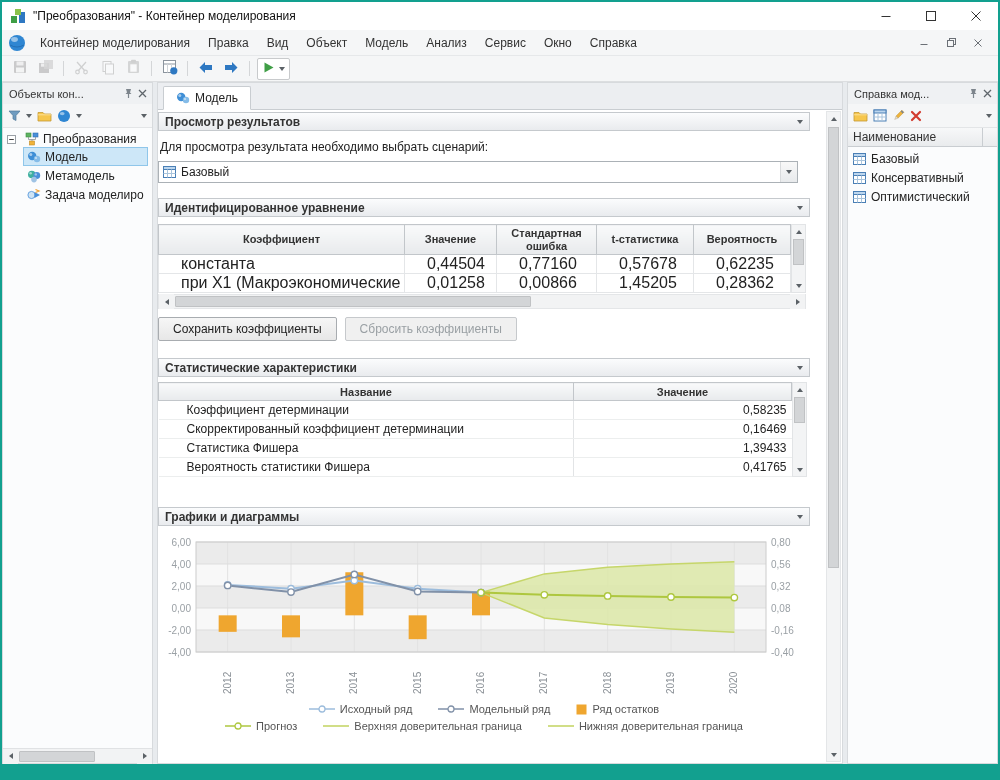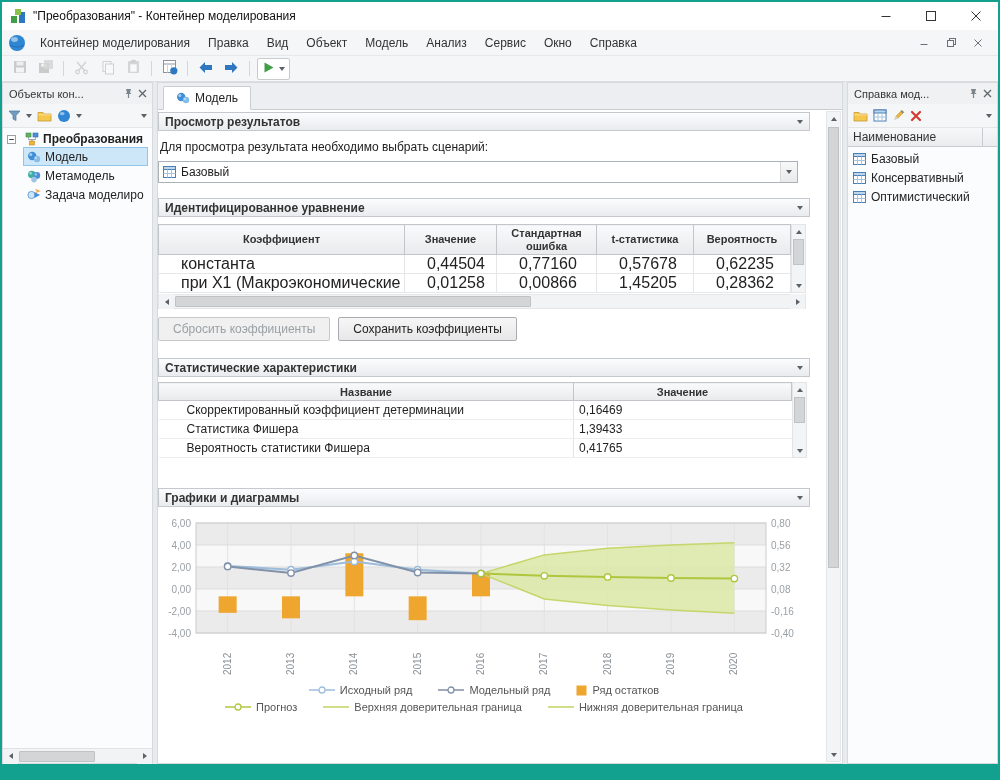--- a/index.html
+++ b/index.html
@@ -31,21 +31,21 @@
 
 .main-row{flex:1;display:flex;min-height:0;background:#f97316}
 .splitter{width:4px;background:#e8ebee}
 .side-panel{width:151px;background:#fafbfc;display:flex;flex-direction:column;border:1px solid #d7dadd}
 .panel-head{height:21px;display:flex;align-items:center;gap:5px;padding:0 5px 0 6px;font-size:11px;color:#333;background:#eff1f3;flex:0 0 auto}
 .ph-title{flex:1;overflow:hidden;white-space:nowrap}
 .ph-icon{display:flex;align-items:center}
 .panel-toolbar{height:24px;display:flex;align-items:center;gap:5px;padding:0 5px;border-bottom:1px solid #e3e5e7;background:#f5f6f7;flex:0 0 auto}
 .pt-spacer{flex:1}
 .tree{flex:1;background:#fbfcfd;padding-top:3px;font-size:12px;overflow:hidden}
-.tree-root{display:flex;align-items:center;gap:4px;padding:1px 4px;font-weight:bold}
+.tree-root{display:flex;align-items:center;gap:4px;padding:1px 4px;font-weight:normal}
 .tree-item{display:flex;align-items:center;gap:4px;height:19px;margin-left:20px;margin-right:4px;padding:0 3px;border:1px solid transparent}
 .tree-item.selected{background:var(--c-selection,#cde7f8);border-color:var(--c-selection_border,#8fc6ea)}
 .ticon{display:flex;align-items:center}
 .tlabel{white-space:nowrap;overflow:hidden}
 
 .hscroll{height:15px;background:#f2f3f4;border-top:1px solid #e0e2e4;display:flex;align-items:center;flex:0 0 auto}
 .sb-btn{width:15px;height:15px;display:flex;align-items:center;justify-content:center;background:#f2f3f4;flex:0 0 auto}
 .htrack{flex:1;position:relative;height:11px;margin:0 1px}
 .hthumb{position:absolute;top:0;height:11px;background:#d3d5d7;border:1px solid #c0c2c4;border-radius:1px}
 .mini-vscroll{width:15px;margin-left:1px;position:relative;background:#f3f4f5;border:1px solid #e2e4e6;flex:0 0 auto}
@@ -75,21 +75,21 @@
 .eq-box{width:632px;height:20px;border:1px solid #8f989f;background:#fff;display:flex;align-items:center;padding:0 6px;font-weight:bold;font-size:12px;margin-bottom:2px}
 table{border-collapse:collapse;table-layout:fixed;background:#fff}
 #coeff-table{width:632px}
 #coeff-table th{background:linear-gradient(#f9fafb,#e8eaec);border:1px solid #c2c6ca;font-weight:bold;font-size:11px;height:30px;line-height:13px;color:#333;text-align:center;padding:0 3px;overflow:hidden}
 #coeff-table th:nth-child(1){width:246px}
 #coeff-table th:nth-child(2){width:92px}
 #coeff-table th:nth-child(3){width:100px}
 #coeff-table th:nth-child(4){width:97px}
 #coeff-table th:nth-child(5){width:97px}
 #coeff-table td{border:1px solid #e4e6e8;font-size:16px;padding:0 22px;height:17px;white-space:nowrap;overflow:hidden}
-td.num{}
+td.num{text-align:right}
 .coeff-hscroll{width:648px;height:15px;margin-top:1px;display:flex;align-items:center;background:#f2f3f4;border:1px solid #e4e6e8}
 .buttons-row{margin-top:8px;display:flex;gap:8px}
 .btn{height:24px;padding:0 14px;background:linear-gradient(#f6f6f6,#e7e7e7);border:1px solid #a8acb0;font-size:12px;color:#222;display:inline-flex;align-items:center;border-radius:2px}
 .btn.disabled{color:#9aa0a4;border-color:#c6c9cc;background:#f0f0f0}
 #stats-table{width:633px}
 #stats-table th{background:linear-gradient(#f9fafb,#e8eaec);border:1px solid #c2c6ca;font-weight:bold;font-size:11px;height:18px;color:#333;text-align:center;padding:0 12px}
 #stats-table th:nth-child(1){width:415px}
 #stats-table th:nth-child(2){width:218px}
 #stats-table td{font-size:12px;height:19px;padding:0 5px;border-bottom:1px solid #eceeee;white-space:nowrap;overflow:hidden}
 #stats-table td.sname{padding-left:28px;border-right:1px solid #e2e4e6}
@@ -447,40 +447,44 @@
                 <span class="tri-left"></span>
               </div>
             <div class="htrack">
                 <div class="hthumb" style="left:0;width:58%"></div>
               </div>
             <div class="sb-btn">
                 <span class="tri-right"></span>
               </div>
           </div>
           <div class="buttons-row">
+            <div class="btn">Сохранить коэффициенты</div>
             <div class="btn disabled">Сбросить коэффициенты</div>
-            <div class="btn">Сохранить коэффициенты</div>
           </div>
 
           <div class="section-head m17">
             <span>Статистические характеристики</span>
             <span class="sh-tri">
                 <span class="tri-down"></span>
               </span>
           </div>
           <div class="grid-block gb2">
             <div class="grid-left2">
               <table id="stats-table">
                 <thead>
                     <tr id="stats-head">
                       <th>Название</th>
                       <th>Значение</th>
                     </tr>
                   </thead>
                 <tbody id="stats-body">
+                    <tr>
+                      <td class="sname">Коэффициент детерминации</td>
+                      <td class="num">0,58235</td>
+                    </tr>
                     <tr>
                       <td class="sname">Скорректированный коэффициент детерминации</td>
                       <td class="num">0,16469</td>
                     </tr>
                     <tr>
                       <td class="sname">Статистика Фишера</td>
                       <td class="num">1,39433</td>
                     </tr>
                     <tr>
                       <td class="sname">Вероятность статистики Фишера</td>

